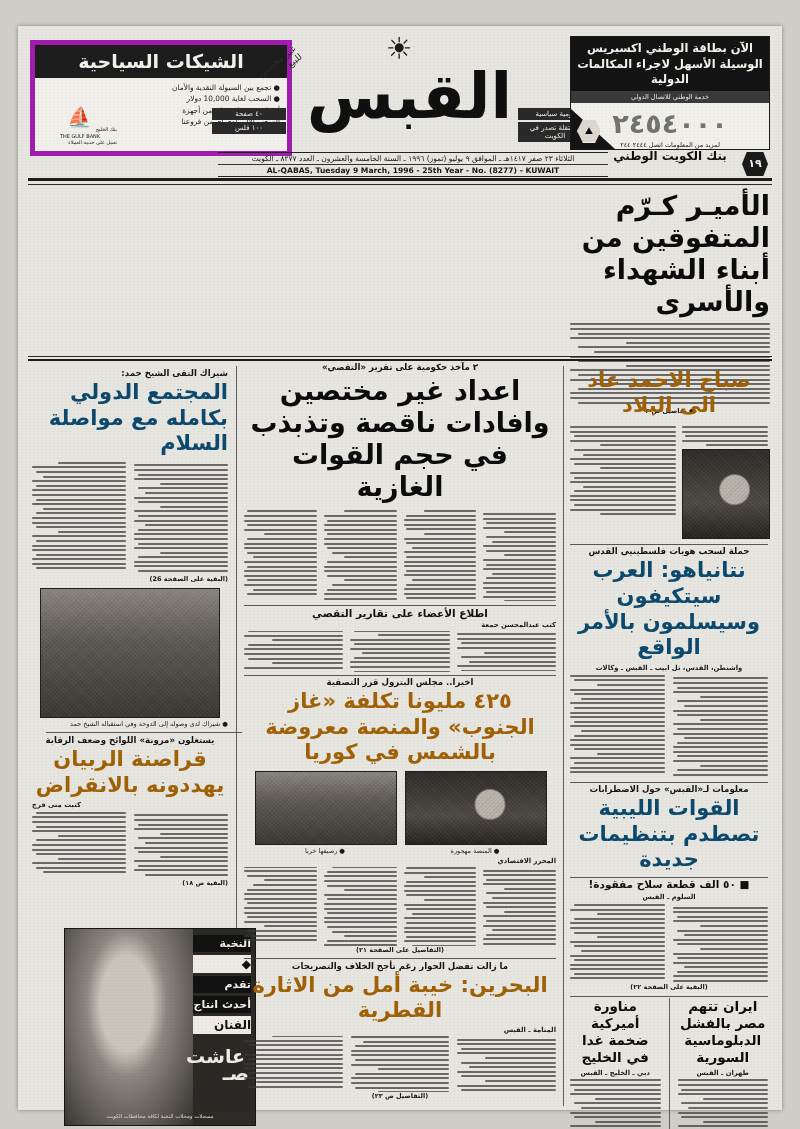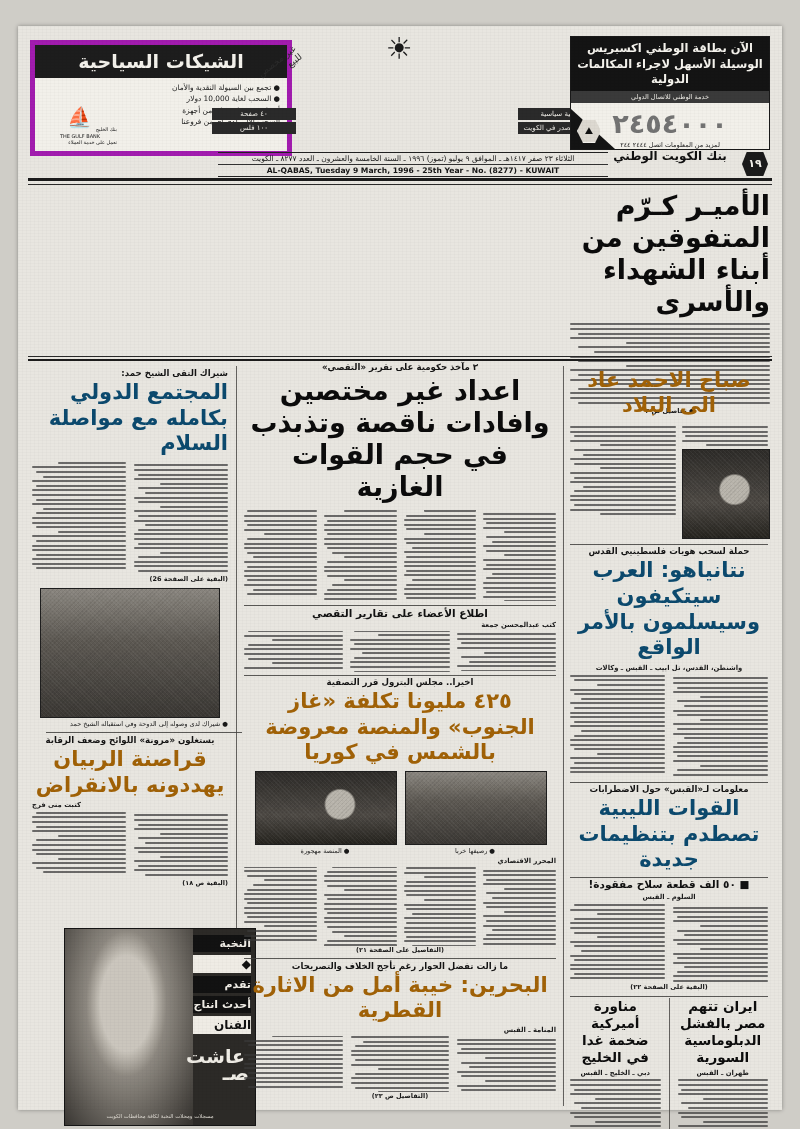--- a/index.html
+++ b/index.html
@@ -76,21 +76,21 @@
   .sunburst{font-size:30px;line-height:30px;color:#1b1b1b;}
   .qabas{
     font-size:63px;font-weight:bold;color:#101010;line-height:66px;
     letter-spacing:-2px;font-family:"DejaVu Sans",sans-serif;
   }
   .handwrite{
     position:absolute;left:226px;top:34px;width:60px;
     font-size:9px;color:#2b2b2b;transform:rotate(-38deg);
     font-family:"DejaVu Serif",serif;
   }
-  .side-band{position:absolute;width:84px;font-size:7px;color:#f0eee8;}
+  .side-band{position:absolute;width:74px;font-size:7px;color:#f0eee8;}
   .side-band div{background:#2a2a2a;margin-bottom:2px;padding:2px 3px;text-align:center;}
   .sb-left{left:194px;top:82px;}
   .sb-right{left:500px;top:82px;}
 
   .dateline{
     position:absolute;left:200px;top:126px;width:390px;
     border-top:1px solid #222;border-bottom:1px solid #222;
   }
   .dateline .ardate{font-size:7.5px;text-align:center;color:#151515;padding:1px 0;border-bottom:1px solid #333;}
   .dateline .endate{font-size:7.6px;font-weight:bold;text-align:center;color:#151515;padding:1px 0;}
@@ -204,20 +204,21 @@
           <div class="ar">بنك الخليج</div>
           <div>THE GULF BANK</div>
           <div class="ar">نعمل على خدمة العملاء</div>
         </div>
       </div>
 
       <div class="handwrite ar">غير مخصص للبيع</div>
 
       <div class="logo-wrap">
         <div class="sunburst">☀</div>
+        <div class="qabas ar">القبس</div>
       </div>
 
       <div class="side-band sb-left">
         <div class="ar">٤٠ صفحة</div>
         <div class="ar">١٠٠ فلس</div>
       </div>
       <div class="side-band sb-right">
         <div class="ar">يومية سياسية</div>
         <div class="ar">مستقلة تصدر في الكويت</div>
       </div>
@@ -518,30 +519,30 @@
         </span>
       </div>
 
       <div class="hrule" style="position:relative;top:4px;width:100%;margin-bottom:5px;"></div>
 
       <div class="kicker ar ctr">اخيرا.. مجلس البترول قرر التصفية</div>
       <div class="hl-lg ar ctr" style="margin-top:2px;">٤٢٥ مليونا تكلفة «غاز الجنوب» والمنصة معروضة بالشمس في كوريا</div>
 
       <div style="display:flex;gap:10px;margin-top:6px;justify-content:center;">
         <div style="width:140px;">
+          <div class="photo scene" style="width:140px;height:72px;">
+              <div class="noise"></div>
+            </div>
+          <div class="caption ctr ar">● رصيفها خربا</div>
+        </div>
+        <div style="width:140px;">
           <div class="photo dark" style="width:140px;height:72px;">
               <div class="noise"></div>
             </div>
           <div class="caption ctr ar">● المنصة مهجورة</div>
-        </div>
-        <div style="width:140px;">
-          <div class="photo scene" style="width:140px;height:72px;">
-              <div class="noise"></div>
-            </div>
-          <div class="caption ctr ar">● رصيفها خربا</div>
         </div>
       </div>
 
       <div class="byline ar" style="text-align:right;margin-top:2px;">المحرر الاقتصادي</div>
       <div class="body-col ar" style="margin-top:2px;column-count:4;column-gap:7px;">
         <span class="lines">
           <i></i>
             <i></i>
             <i></i>
             <i></i>

